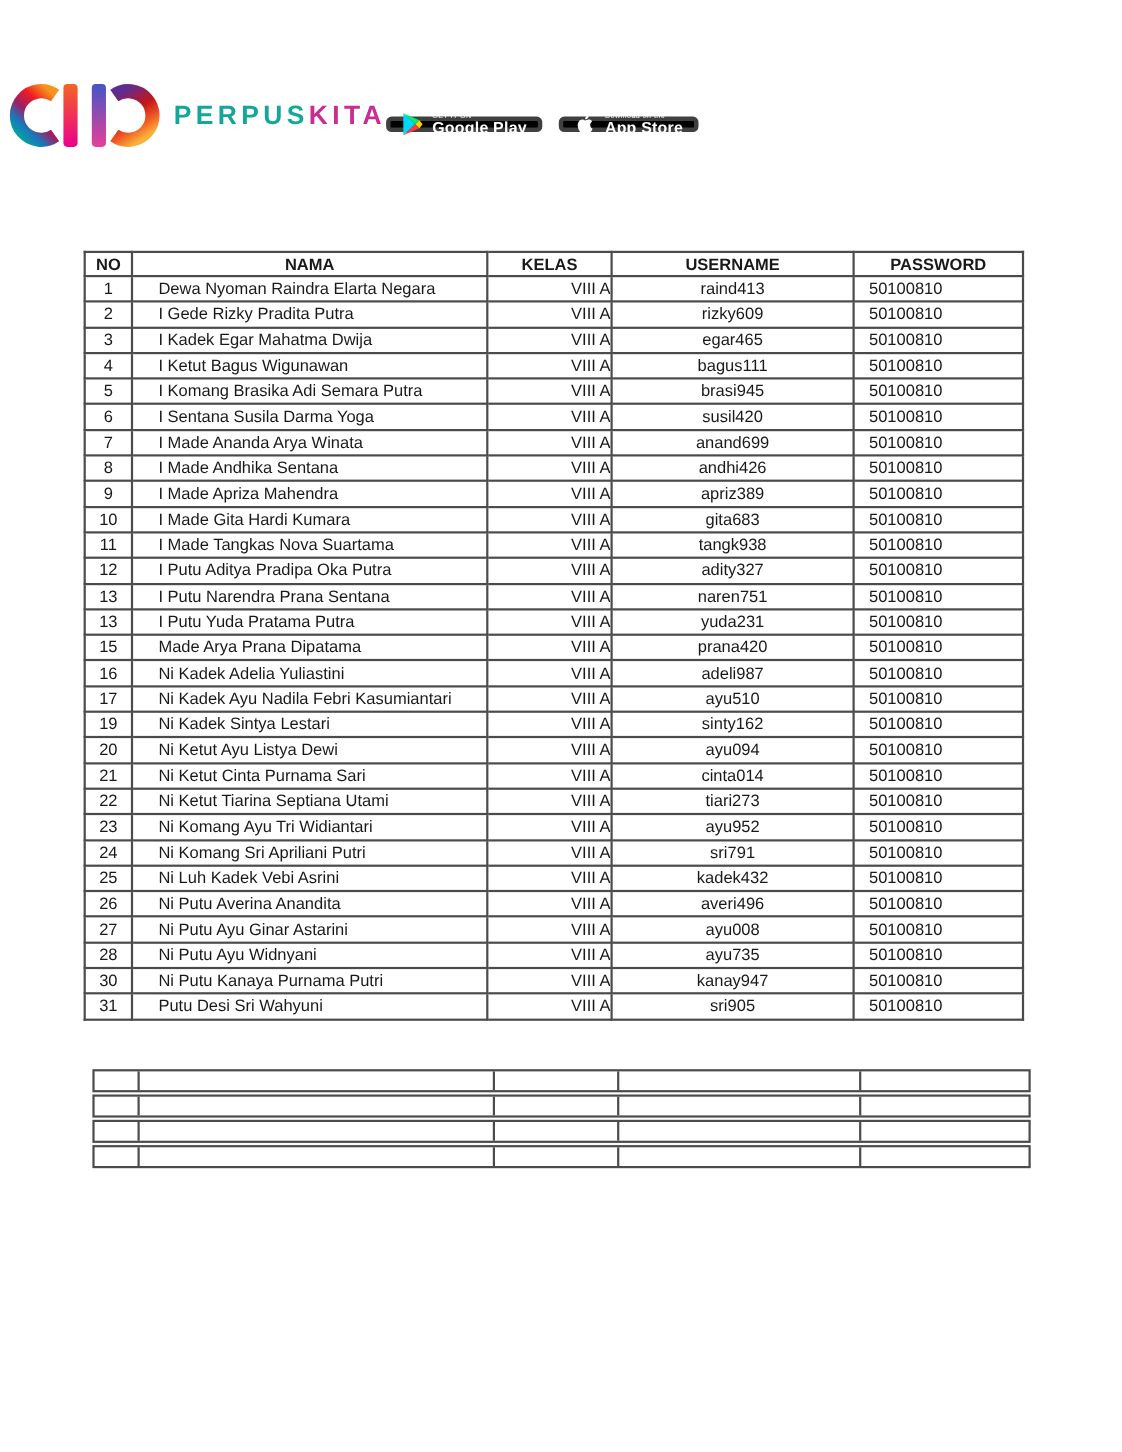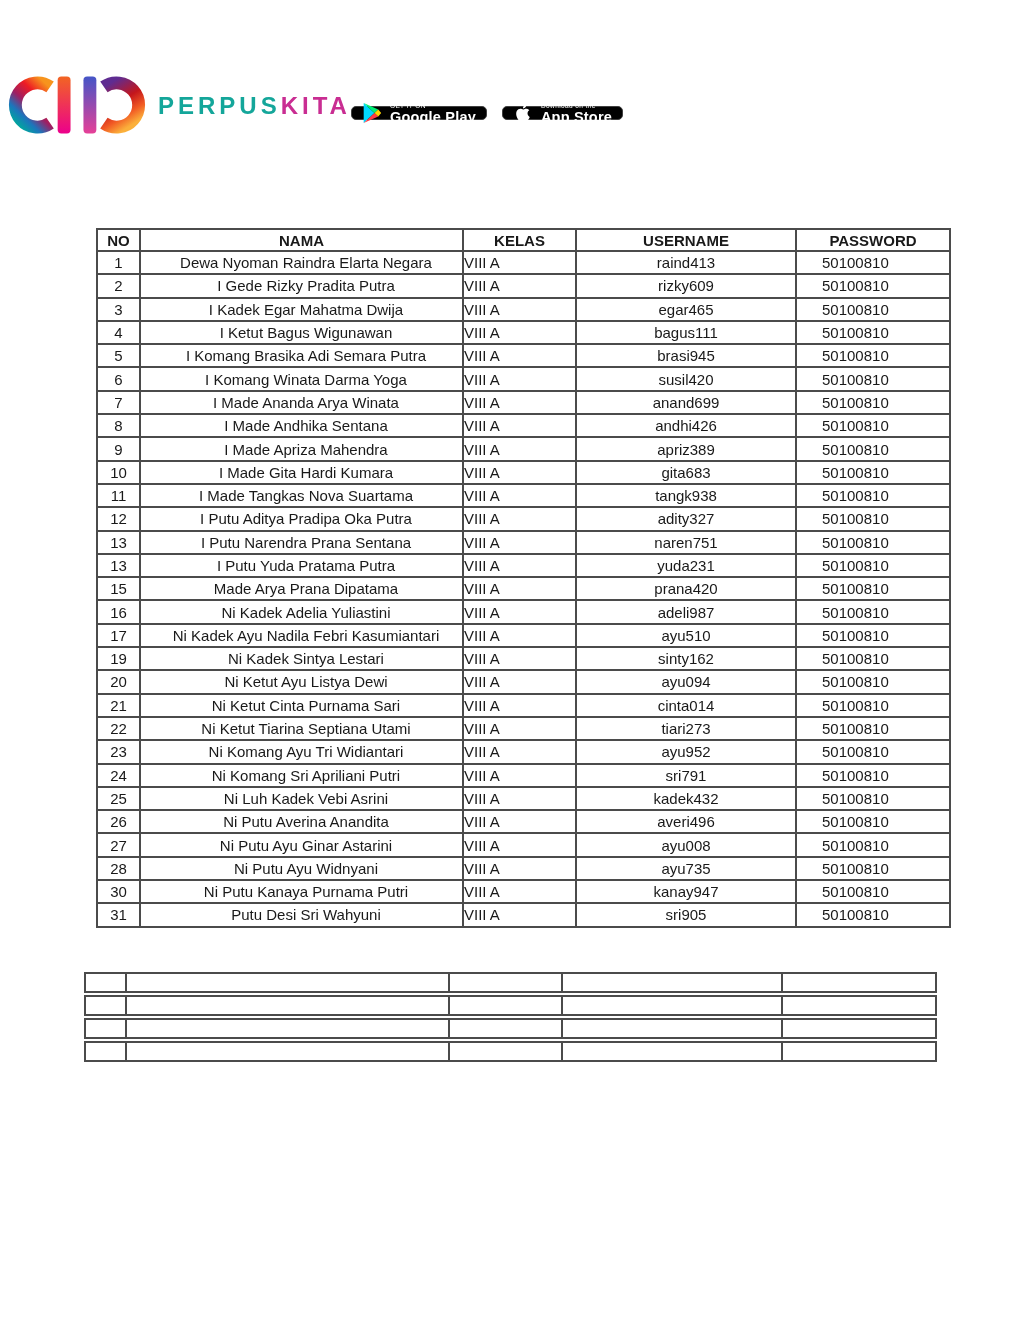--- a/index.html
+++ b/index.html
@@ -11,39 +11,39 @@
     width:1020px;height:1320px;background:#ffffff;position:relative;
     font-family:"Liberation Sans", sans-serif;color:var(--text);
   }
   
   .brand{position:absolute;top:70px;left:0;width:100%;
     display:flex;flex-direction:row;align-items:center;}
   .logo-icon{width:154px;height:70px;}
   .brand-name{margin-top:2px;font-size:24px;font-weight:bold;
     letter-spacing:4px;padding-left:4px;line-height:28px;}
   .badges{margin-top:16px;display:flex;gap:15px;}
-  .badge{height:14px;background:#010101;border:1px solid #404040;border-radius:5px;
+  .badge{height:14px;background:#010101;border:4px solid #404040;border-radius:5px;
     display:flex;align-items:center;padding:0 10px;box-sizing:border-box;
     color:#ffffff;gap:8px;cursor:pointer;}
   .badge-text{display:flex;flex-direction:column;justify-content:center;}
   .badge-eyebrow{font-size:6.5px;letter-spacing:.4px;line-height:8px;}
   .badge-label{font-size:14.5px;font-weight:600;line-height:15px;letter-spacing:.2px;}
   .store-glyph{width:20px;height:22px;}
   
-  .cred-table{position:absolute;top:228px;left:96px;width:853px;
+  .cred-table{position:absolute;top:228px;left:76px;width:853px;
     border-collapse:collapse;table-layout:fixed;font-size:15px;color:var(--text);}
   .cred-table th,.cred-table td{
     border:2px solid var(--border);padding:0;overflow:hidden;white-space:nowrap;}
   .cred-table th{height:20px;font-weight:bold;text-align:center;font-size:15px;}
   .cred-table td{height:21.3px;}
   .cred-table td.c0{text-align:center;}
-  .cred-table td.c1{text-align:center;padding-left:9px;}
-  .cred-table td.c2{text-align:left;}
+  .cred-table td.c1{text-align:left;padding-left:23px;}
+  .cred-table td.c2{text-align:right;}
   .cred-table td.c3{text-align:center;}
-  .cred-table td.c4{text-align:left;padding-left:25px;}
+  .cred-table td.c4{text-align:left;padding-left:13px;}
   
   .empty-rows{position:absolute;top:972px;left:84px;width:853px;}
   .empty-row{display:flex;border:2px solid var(--border);height:21px;
     box-sizing:border-box;margin-bottom:2px;background:#fff;}
   .empty-row>div{border-right:2px solid var(--border);box-sizing:border-box;height:100%;}
   .empty-row>div:last-child{border-right:none;flex:1;}
   .ec0{width:41px;}.ec1{width:323px;}.ec2{width:113px;}.ec3{width:220px;}
 </style>
 </head>
 <body>
@@ -158,21 +158,21 @@
       </tr>
       <tr>
         <td class="c0">5</td>
         <td class="c1">I Komang Brasika Adi Semara Putra</td>
         <td class="c2">VIII A</td>
         <td class="c3">brasi945</td>
         <td class="c4">50100810</td>
       </tr>
       <tr>
         <td class="c0">6</td>
-        <td class="c1">I Komang Winata Darma Yoga</td>
+        <td class="c1">I Sentana Susila Darma Yoga</td>
         <td class="c2">VIII A</td>
         <td class="c3">susil420</td>
         <td class="c4">50100810</td>
       </tr>
       <tr>
         <td class="c0">7</td>
         <td class="c1">I Made Ananda Arya Winata</td>
         <td class="c2">VIII A</td>
         <td class="c3">anand699</td>
         <td class="c4">50100810</td>

